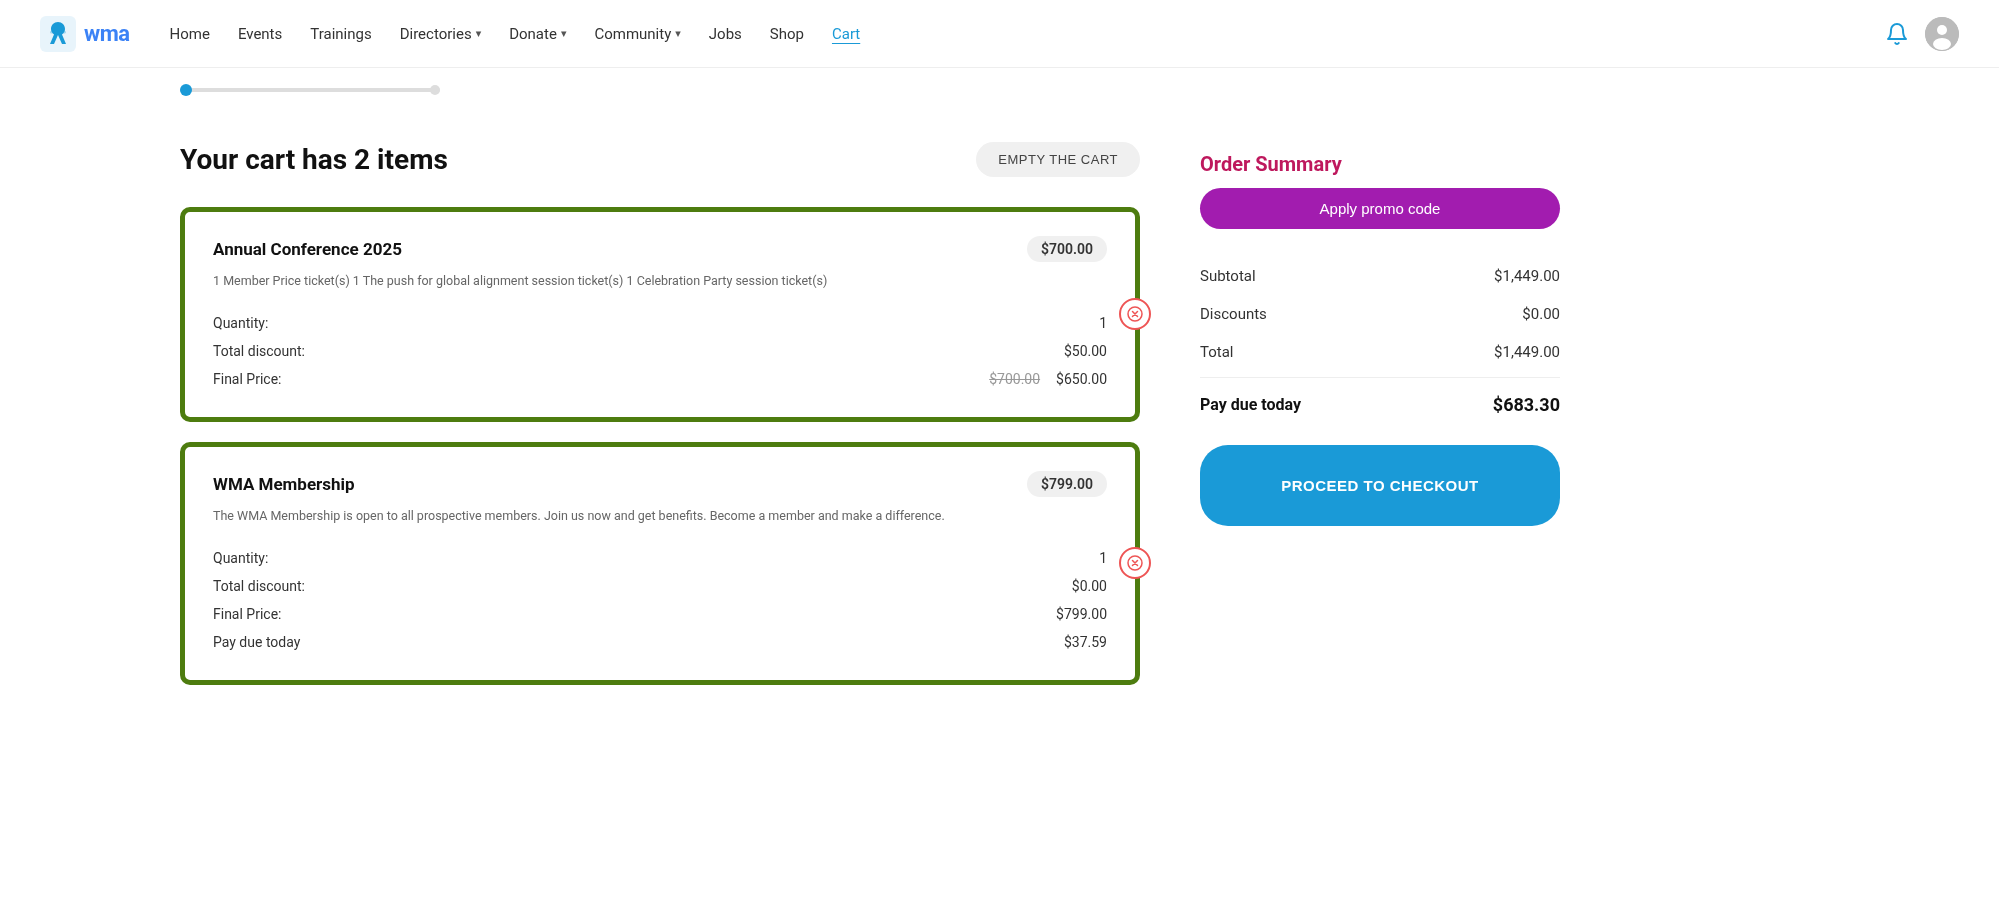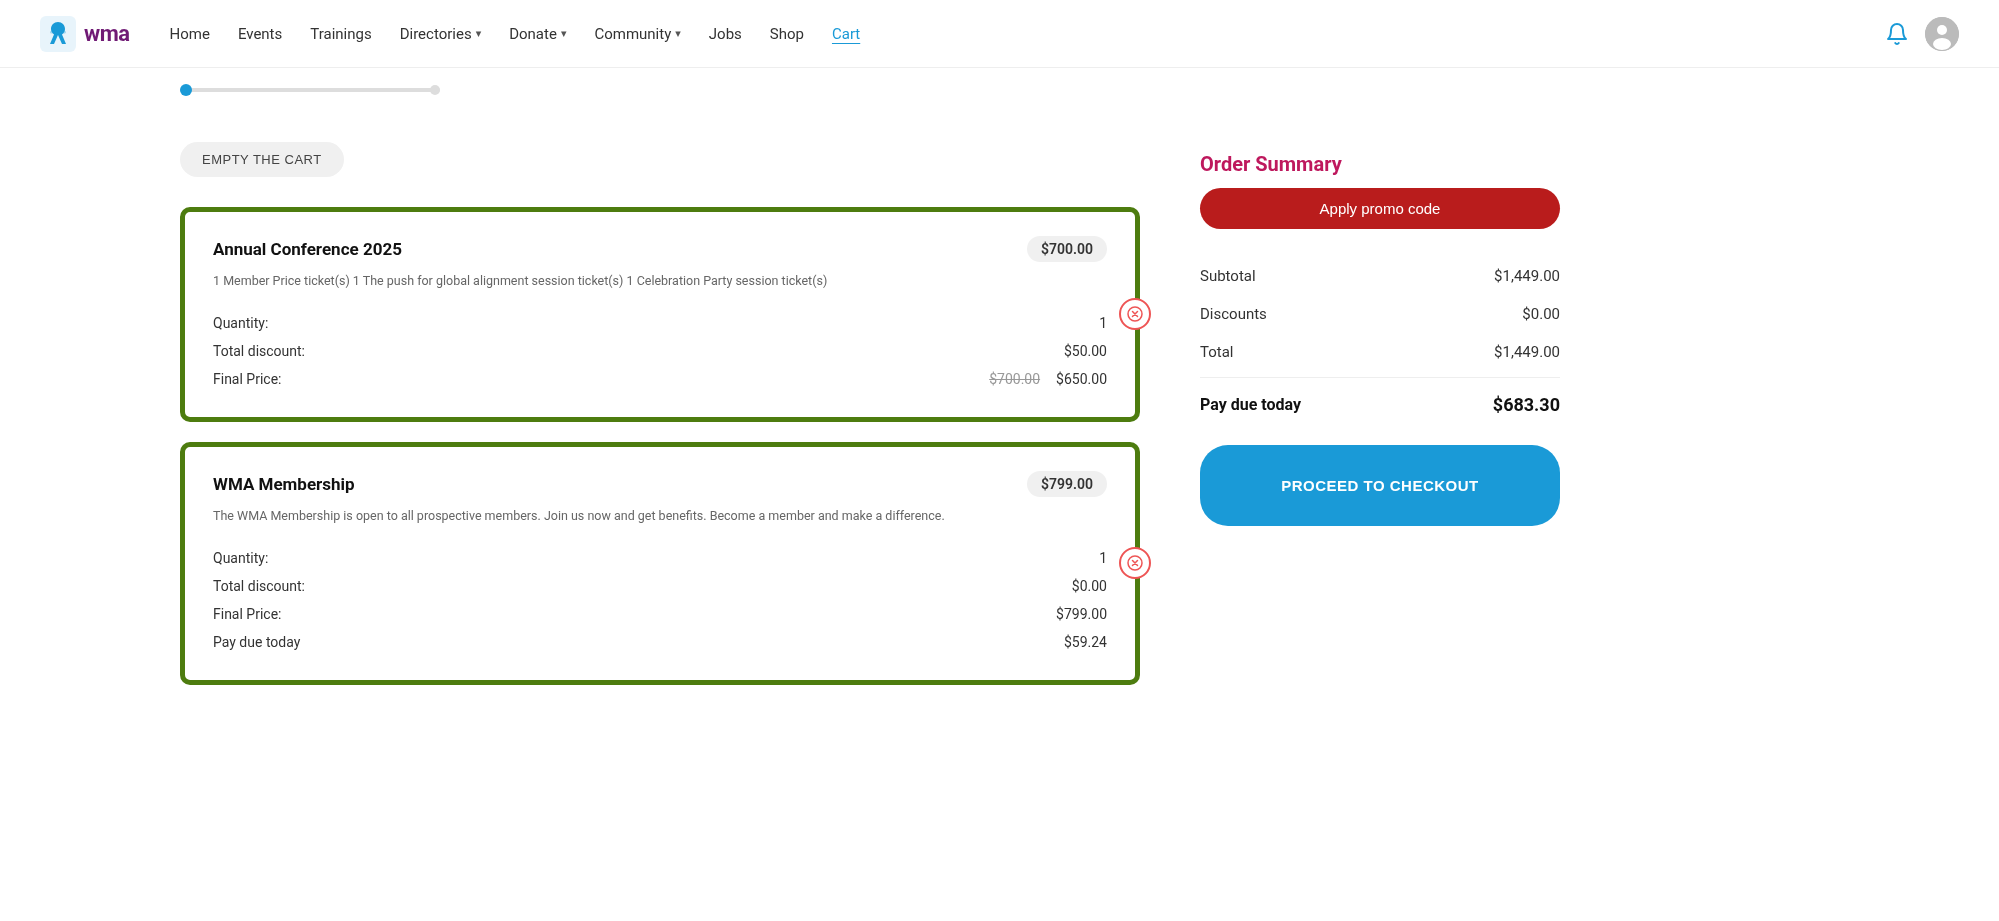--- a/index.html
+++ b/index.html
@@ -20,21 +20,21 @@
       gap: 8px;
       margin-right: 40px;
     }
     .logo-icon {
       width: 36px;
       height: 36px;
     }
     .logo-text {
       font-size: 22px;
       font-weight: 700;
-      color: #701a75;
+      color: #3b82f6;
       letter-spacing: -0.5px;
     }
     nav {
       display: flex;
       align-items: center;
       gap: 28px;
       flex: 1;
     }
     .nav-item {
       font-size: 15px;
@@ -223,21 +223,21 @@
       flex-shrink: 0;
       padding-top: 10px;
     }
     .order-summary-title {
       font-size: 20px;
       font-weight: 700;
       color: #be185d;
       margin-bottom: 12px;
     }
     .apply-promo-btn {
-      background: #b91c1c;
+      background: #a21caf;
       color: #fff;
       border: none;
       border-radius: 24px;
       padding: 12px 24px;
       font-size: 15px;
       font-weight: 500;
       cursor: pointer;
       width: 100%;
       margin-bottom: 28px;
     }
@@ -330,20 +330,21 @@
   <div class="progress-track">
     <div class="progress-fill"></div>
     <div class="progress-end-dot"></div>
   </div>
 </div>
 
 <div class="main">
 
   <div class="cart-section">
     <div class="cart-header">
+      <h1 class="cart-title">Your cart has 2 items</h1>
       <button class="empty-cart-btn">EMPTY THE CART</button>
     </div>
 
     <div class="cart-item-card" style="position:relative;">
       <div class="cart-item-top">
         <span class="cart-item-name">Annual Conference 2025</span>
         <span class="cart-item-price-badge">$700.00</span>
       </div>
       <p class="cart-item-desc">1 Member Price ticket(s) 1 The push for global alignment session ticket(s) 1 Celebration Party session ticket(s)</p>
       <div class="cart-item-row">
@@ -382,21 +383,21 @@
       <div class="cart-item-row">
         <span class="label">Total discount:</span>
         <span class="value">$0.00</span>
       </div>
       <div class="cart-item-row">
         <span class="label">Final Price:</span>
         <span class="value">$799.00</span>
       </div>
       <div class="cart-item-row">
         <span class="label">Pay due today</span>
-        <span class="value">$59.24</span>
+        <span class="value">$37.59</span>
       </div>
       <button class="remove-btn" title="Remove item" style="position:absolute; right:-16px; top:50%; transform:translateY(-50%);">
         <svg width="16" height="16" viewBox="0 0 16 16" fill="none">
           <circle cx="8" cy="8" r="7" stroke="#e55" stroke-width="1.5"></circle>
           <path d="M5.5 5.5l5 5M10.5 5.5l-5 5" stroke="#e55" stroke-width="1.5" stroke-linecap="round"></path>
         </svg>
       </button>
     </div>
   </div>
 

